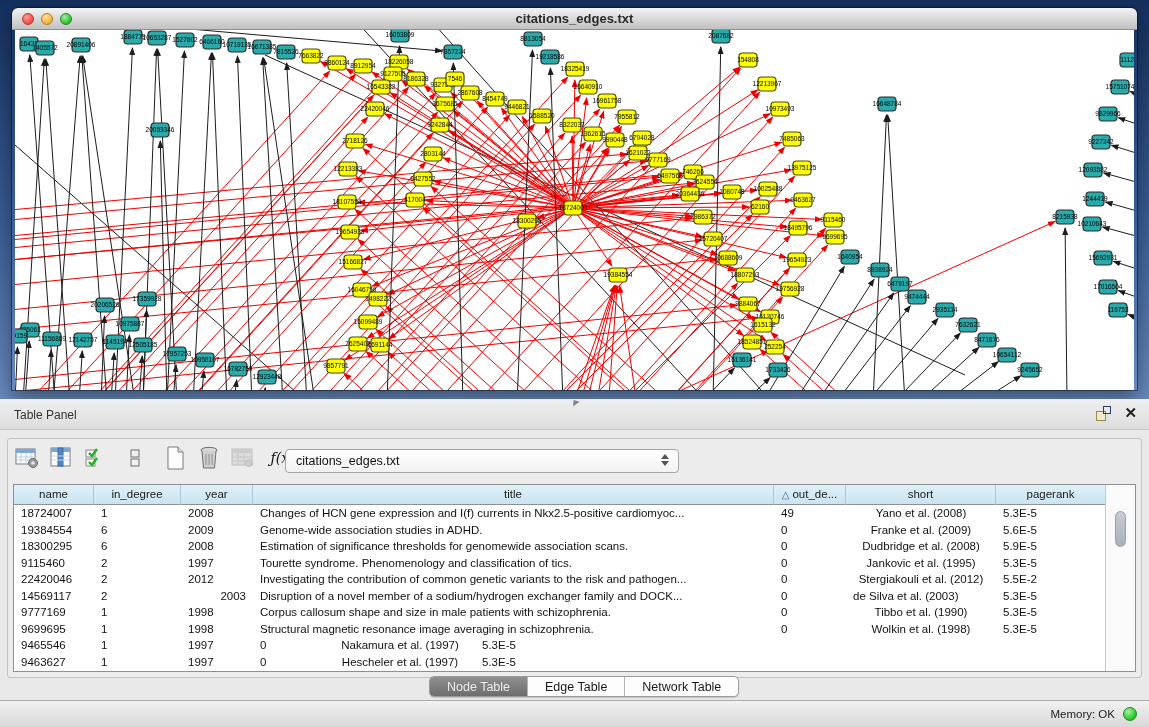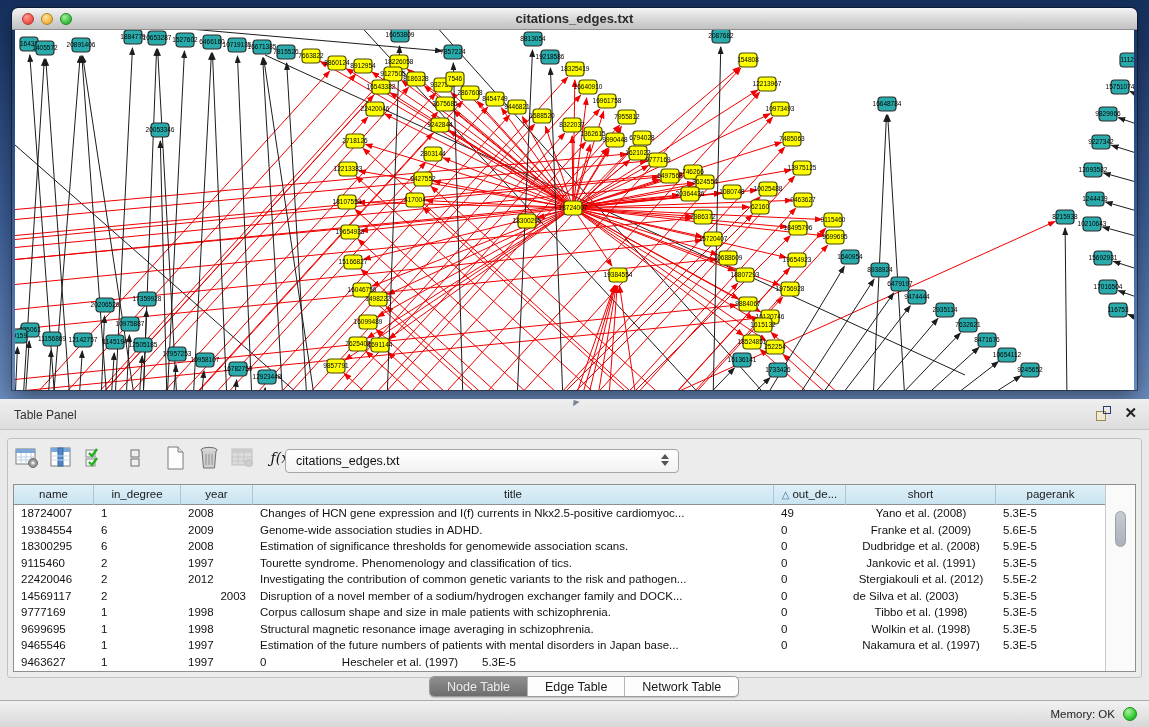--- a/index.html
+++ b/index.html
@@ -685,21 +685,21 @@
           <div class="td" style="width: 72px; text-align: left;">0</div>
           <div class="td" style="width: 150px; text-align: center;">Dudbridge et al. (2008)</div>
           <div class="td" style="width: 110px; text-align: left;">5.9E-5</div>
         </div>
         <div class="tr">
           <div class="td" style="width: 80px; text-align: left;">9115460</div>
           <div class="td" style="width: 87px; text-align: left;">2</div>
           <div class="td" style="width: 72px; text-align: left;">1997</div>
           <div class="td" style="width: 521px; text-align: left;">Tourette syndrome. Phenomenology and classification of tics.</div>
           <div class="td" style="width: 72px; text-align: left;">0</div>
-          <div class="td" style="width: 150px; text-align: center;">Jankovic et al. (1991)</div>
+          <div class="td" style="width: 150px; text-align: center;">Jankovic et al. (1995)</div>
           <div class="td" style="width: 110px; text-align: left;">5.3E-5</div>
         </div>
         <div class="tr">
           <div class="td" style="width: 80px; text-align: left;">22420046</div>
           <div class="td" style="width: 87px; text-align: left;">2</div>
           <div class="td" style="width: 72px; text-align: left;">2012</div>
           <div class="td" style="width: 521px; text-align: left;">Investigating the contribution of common genetic variants to the risk and pathogen...</div>
           <div class="td" style="width: 72px; text-align: left;">0</div>
           <div class="td" style="width: 150px; text-align: center;">Stergiakouli et al. (2012)</div>
           <div class="td" style="width: 110px; text-align: left;">5.5E-2</div>
@@ -712,37 +712,36 @@
           <div class="td" style="width: 72px; text-align: left;">0</div>
           <div class="td" style="width: 150px; ">de Silva et al. (2003)</div>
           <div class="td" style="width: 110px; text-align: left;">5.3E-5</div>
         </div>
         <div class="tr">
           <div class="td" style="width: 80px; text-align: left;">9777169</div>
           <div class="td" style="width: 87px; text-align: left;">1</div>
           <div class="td" style="width: 72px; text-align: left;">1998</div>
           <div class="td" style="width: 521px; text-align: left;">Corpus callosum shape and size in male patients with schizophrenia.</div>
           <div class="td" style="width: 72px; text-align: left;">0</div>
-          <div class="td" style="width: 150px; text-align: center;">Tibbo et al. (1998)</div>
+          <div class="td" style="width: 150px; text-align: center;">Tibbo et al. (1990)</div>
           <div class="td" style="width: 110px; text-align: left;">5.3E-5</div>
         </div>
         <div class="tr">
           <div class="td" style="width: 80px; text-align: left;">9699695</div>
           <div class="td" style="width: 87px; text-align: left;">1</div>
           <div class="td" style="width: 72px; text-align: left;">1998</div>
           <div class="td" style="width: 521px; text-align: left;">Structural magnetic resonance image averaging in schizophrenia.</div>
           <div class="td" style="width: 72px; text-align: left;">0</div>
           <div class="td" style="width: 150px; text-align: center;">Wolkin et al. (1998)</div>
           <div class="td" style="width: 110px; text-align: left;">5.3E-5</div>
         </div>
         <div class="tr">
           <div class="td" style="width: 80px; text-align: left;">9465546</div>
           <div class="td" style="width: 87px; text-align: left;">1</div>
           <div class="td" style="width: 72px; text-align: left;">1997</div>
-          <div class="td" style="width: 521px; text-align: left;">Estimation of the future numbers of patients with mental disorders in Japan base...</div>
           <div class="td" style="width: 72px; text-align: left;">0</div>
           <div class="td" style="width: 150px; text-align: center;">Nakamura et al. (1997)</div>
           <div class="td" style="width: 110px; text-align: left;">5.3E-5</div>
         </div>
         <div class="tr">
           <div class="td" style="width: 80px; text-align: left;">9463627</div>
           <div class="td" style="width: 87px; text-align: left;">1</div>
           <div class="td" style="width: 72px; text-align: left;">1997</div>
           <div class="td" style="width: 72px; text-align: left;">0</div>
           <div class="td" style="width: 150px; text-align: center;">Hescheler et al. (1997)</div>

